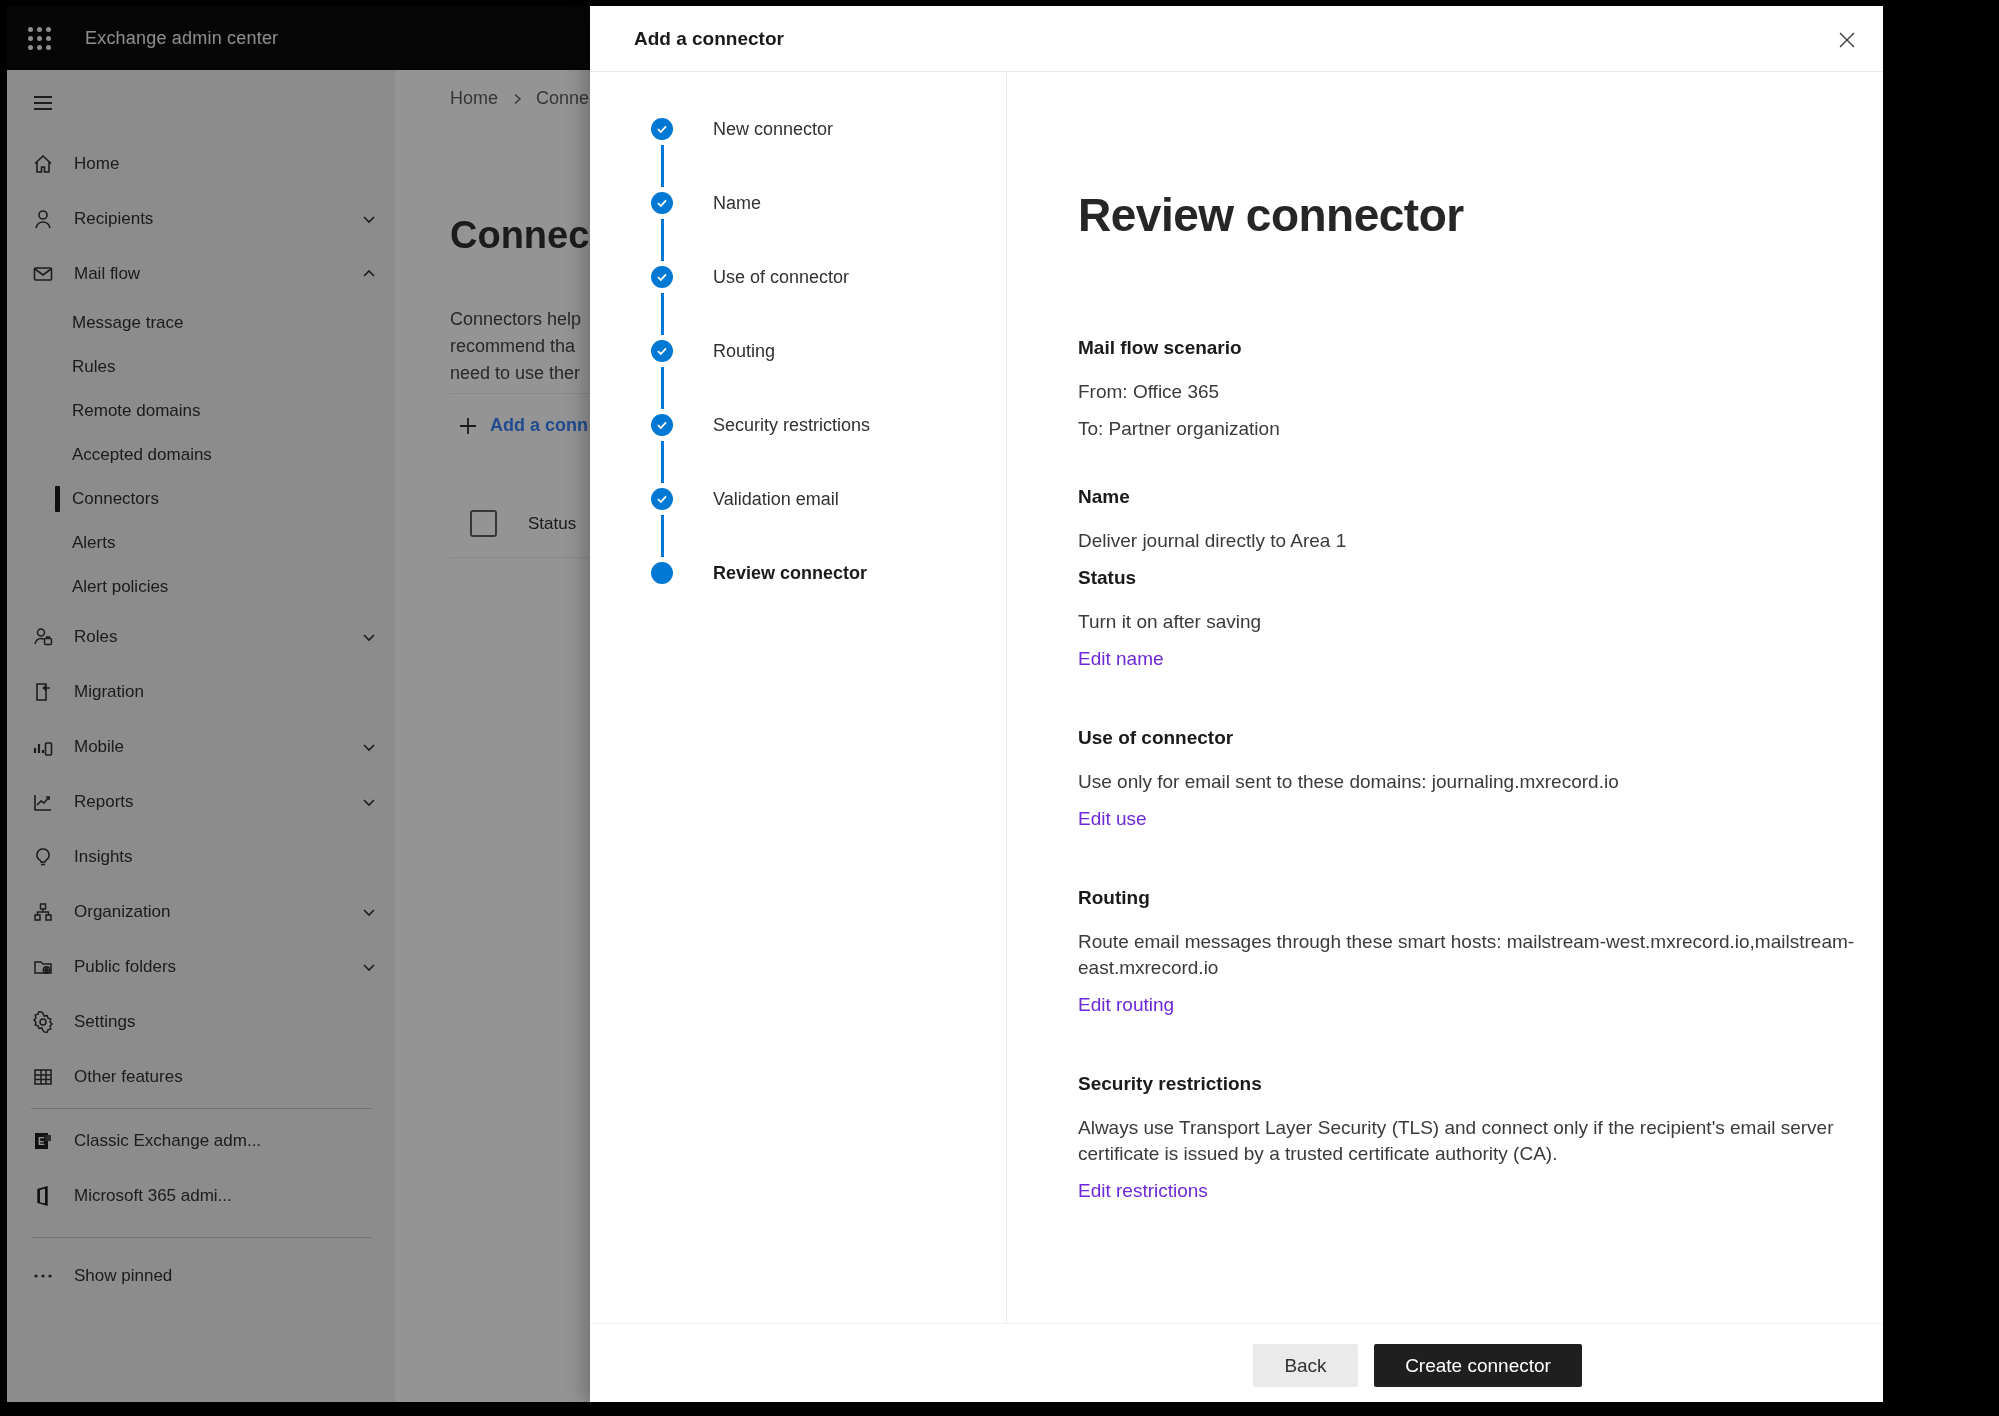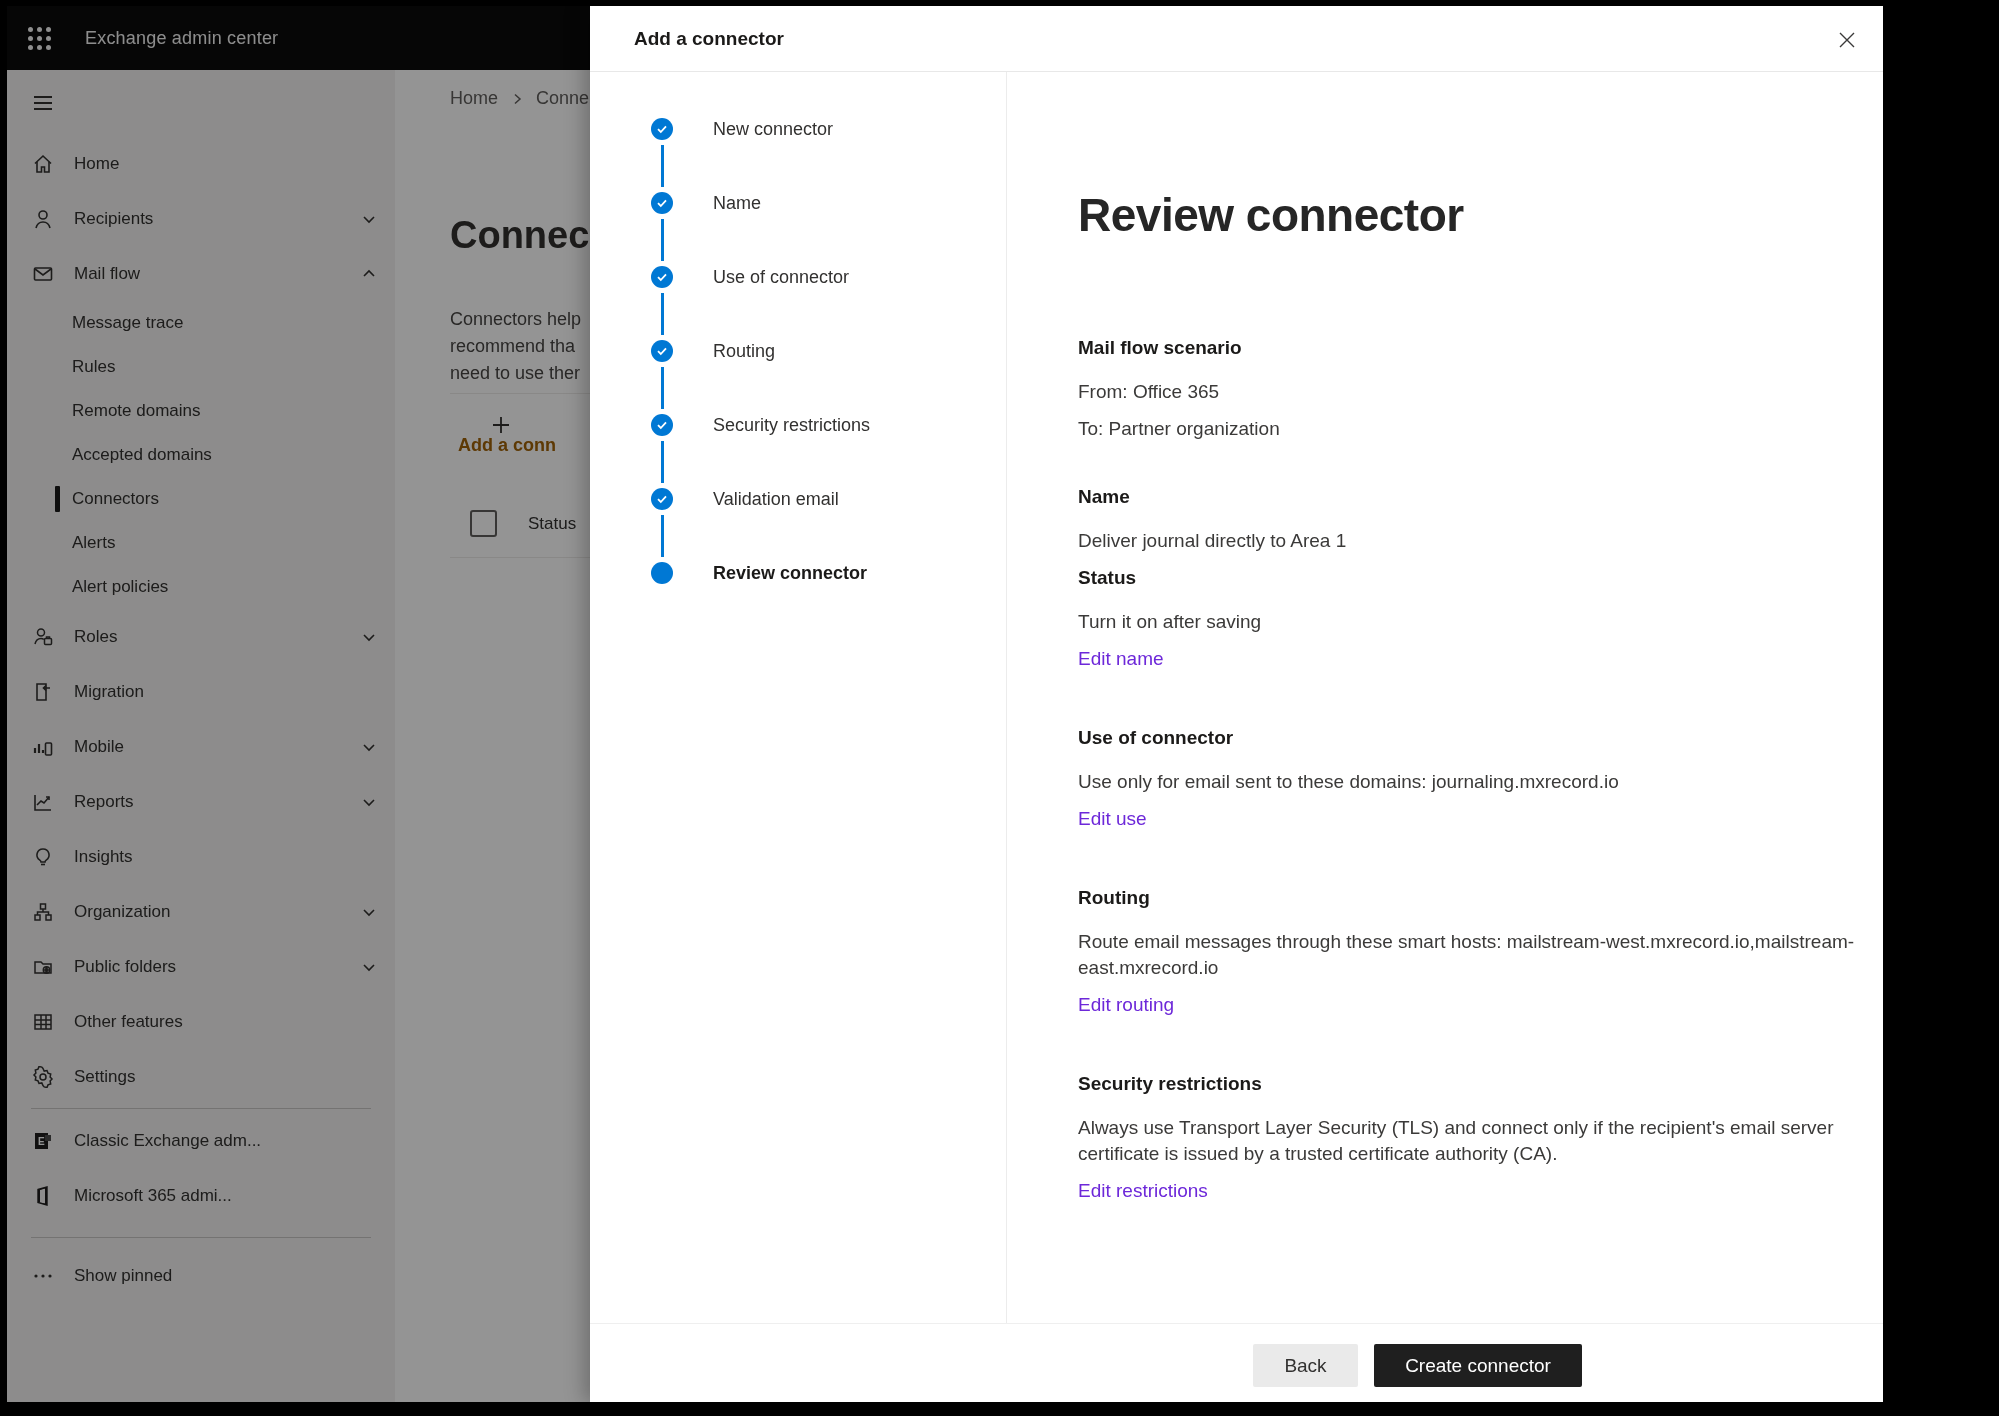--- a/index.html
+++ b/index.html
@@ -28,21 +28,21 @@
   .side-divider.second { margin-top:14px; margin-bottom:10px; }
 
   
   .bg-page { position:absolute; left:388px; top:64px; right:0; bottom:0; background:#fff; }
   .bg-inner { position:absolute; left:55px; top:0; right:0; }
   .breadcrumb { position:absolute; top:18px; left:0; display:flex; align-items:center; font-size:18px; color:#605e5c; white-space:nowrap; }
   .breadcrumb .sep { margin:0 12px; display:flex; }
   .bg-title { position:absolute; top:144px; left:0; font-size:38px; font-weight:bold; color:#323130; white-space:nowrap; }
   .bg-desc { position:absolute; top:236px; left:0; font-size:18px; line-height:27px; color:#484644; white-space:nowrap; }
   .bg-rule1 { position:absolute; top:323px; left:0; right:0; height:1px; background:#edebe9; }
-  .bg-add { position:absolute; top:345px; left:8px; display:flex; align-items:center; font-size:18px; font-weight:bold; color:#a16207; cursor:pointer; white-space:nowrap;flex-direction:column; }
+  .bg-add { position:absolute; top:345px; left:8px; display:flex; align-items:center; font-size:18px; font-weight:bold; color:#3b82f6; cursor:pointer; white-space:nowrap; }
   .bg-add .plus { margin-right:12px; display:flex; }
   .bg-check { position:absolute; top:440px; left:20px; width:27px; height:27px; border:2px solid #605e5c; border-radius:3px; background:#fff; cursor:pointer; }
   .bg-status { position:absolute; top:444px; left:78px; font-size:17px; color:#323130; }
   .bg-rule2 { position:absolute; top:487px; left:0; right:0; height:1px; background:#edebe9; }
 
   
   .dim { position:absolute; inset:0; background:rgba(0,0,0,0.42); z-index:5; }
 
   
   .modal { position:absolute; left:583px; top:0; right:0; bottom:0; background:#fff; z-index:10; box-shadow:-6px 0 18px rgba(0,0,0,.25); }
@@ -265,35 +265,35 @@
       <span class="chev">
         <svg width="16" height="16" viewBox="0 0 16 16" fill="none" stroke="currentColor" stroke-width="1.6">
             <path d="M3 6l5 5 5-5"></path>
           </svg>
       </span>
     </div>
 
     <div class="nav-row">
       <span class="ic">
         <svg width="22" height="22" viewBox="0 0 22 22" fill="none" stroke="currentColor" stroke-width="1.5">
+            <circle cx="11" cy="11" r="3"></circle>
+            <path d="M11 2.5l1.2 2.6 2.8-.6 1 2.6 2.7 1-.6 2.9 1.9 2-1.9 2 .6 2.9-2.7 1-1 2.6-2.8-.6L11 19.5l-1.2-2.6-2.8.6-1-2.6-2.7-1 .6-2.9-1.9-2 1.9-2-.6-2.9 2.7-1 1-2.6 2.8.6z"></path>
+          </svg>
+      </span>
+      <span class="lbl">Settings</span>
+    </div>
+
+    <div class="nav-row">
+      <span class="ic">
+        <svg width="22" height="22" viewBox="0 0 22 22" fill="none" stroke="currentColor" stroke-width="1.5">
             <rect x="3" y="4" width="16" height="14"></rect>
             <path d="M3 9h16M3 13.5h16M9 4v14M14 4v14"></path>
           </svg>
       </span>
       <span class="lbl">Other features</span>
-    </div>
-
-    <div class="nav-row">
-      <span class="ic">
-        <svg width="22" height="22" viewBox="0 0 22 22" fill="none" stroke="currentColor" stroke-width="1.5">
-            <circle cx="11" cy="11" r="3"></circle>
-            <path d="M11 2.5l1.2 2.6 2.8-.6 1 2.6 2.7 1-.6 2.9 1.9 2-1.9 2 .6 2.9-2.7 1-1 2.6-2.8-.6L11 19.5l-1.2-2.6-2.8.6-1-2.6-2.7-1 .6-2.9-1.9-2 1.9-2-.6-2.9 2.7-1 1-2.6 2.8.6z"></path>
-          </svg>
-      </span>
-      <span class="lbl">Settings</span>
     </div>
 
     <div class="side-divider"></div>
 
     <div class="nav-row">
       <span class="ic">
         <svg width="22" height="22" viewBox="0 0 22 22">
             <rect x="3" y="3" width="13" height="16" fill="#1f1e1e"></rect>
             <text x="6" y="15" font-size="10" fill="#fff" font-family="Liberation Sans,sans-serif" font-weight="bold">E</text>
             <rect x="13" y="5" width="6" height="6" fill="#4a4a4a"></rect>

